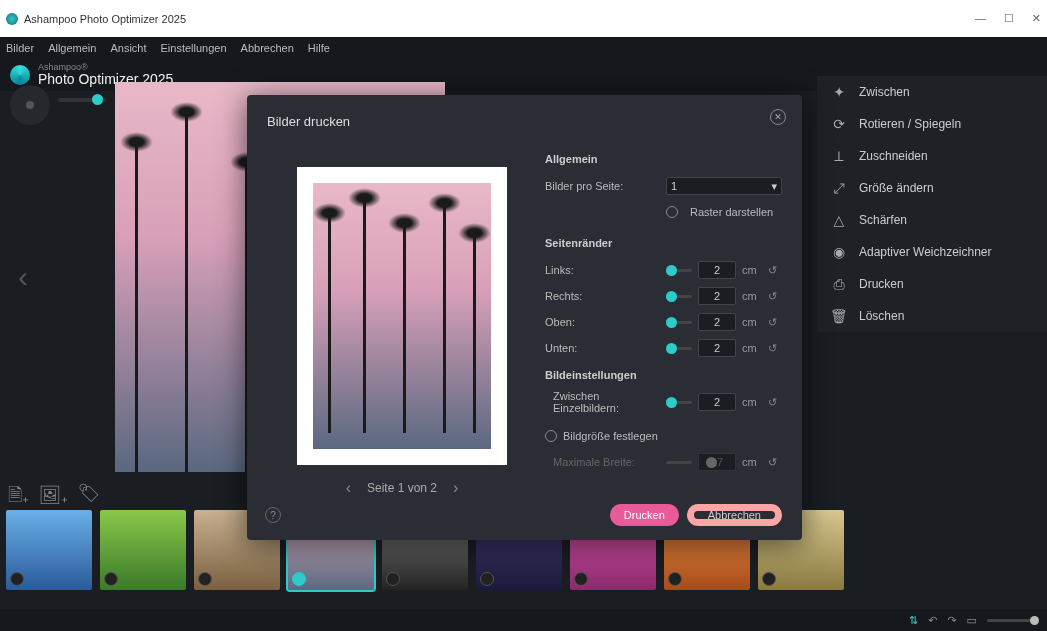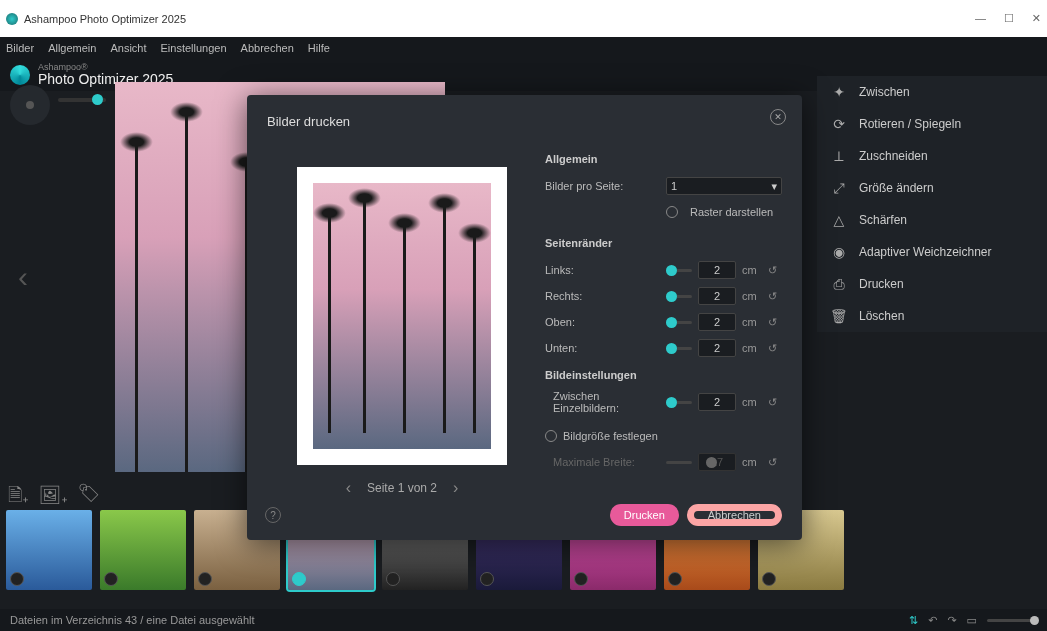--- a/index.html
+++ b/index.html
@@ -284,21 +284,20 @@
   </div>
 
   <div class="modal-footer">
     <div class="help-icon">?</div>
     <div class="btn btn-primary">Drucken</div>
     <div class="btn btn-secondary">Abbrechen</div>
   </div>
 </div>
 
 <div class="statusbar">
-  <span>Dateien im Verzeichnis 43 / eine Datei ausgewählt</span>
   <div class="status-tools">
     <span class="tsync">⇅</span>
     <span>↶</span>
     <span>↷</span>
     <span>▭</span>
     <div class="status-slider"></div>
   </div>
 </div>
 
 </body></html>

